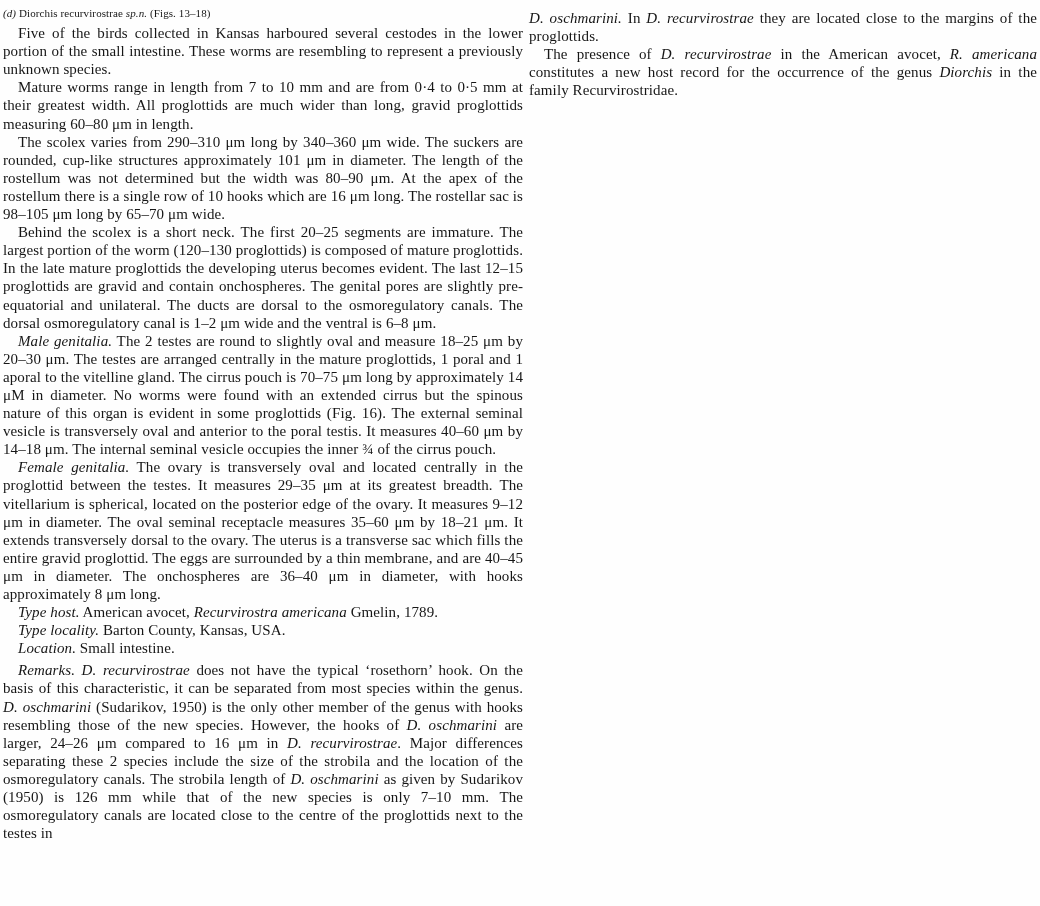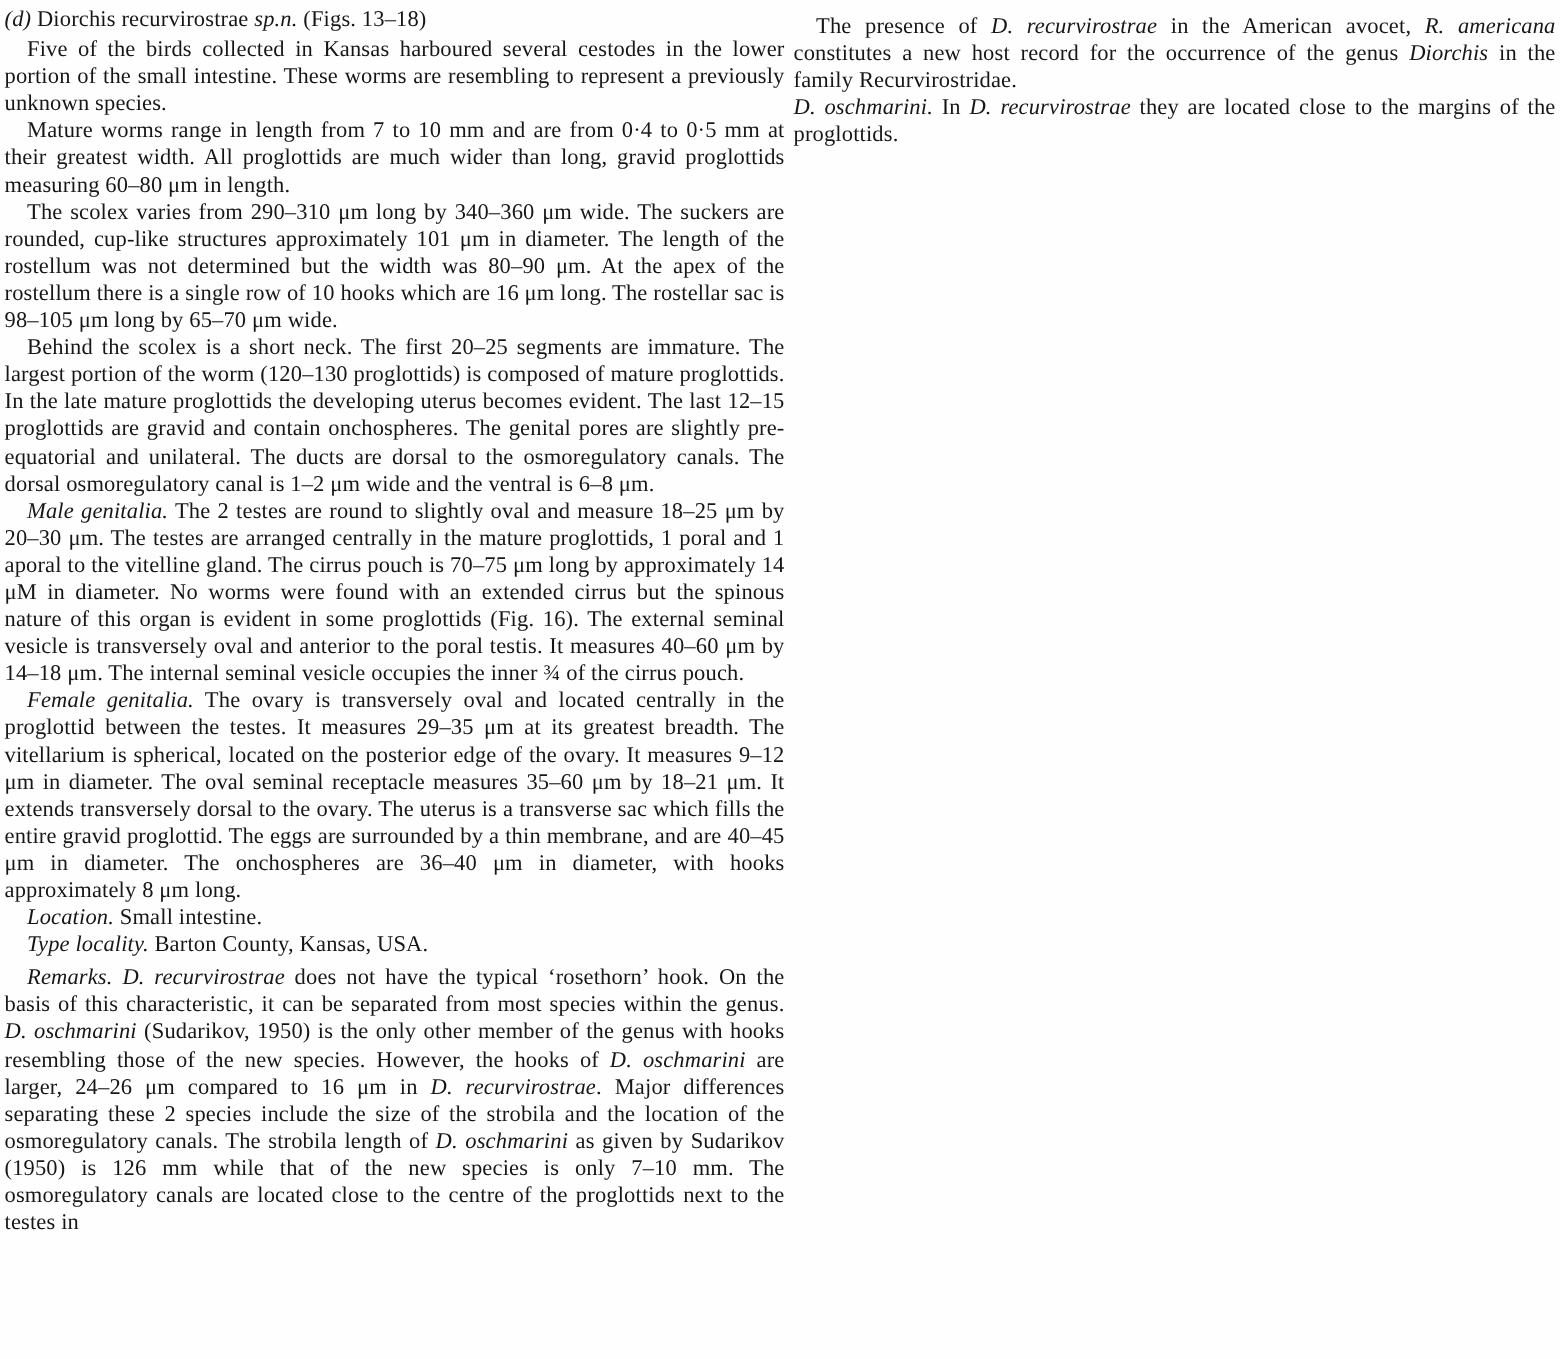--- a/index.html
+++ b/index.html
@@ -17,21 +17,21 @@
     font-size: 15px;
     line-height: 18.1px;
     text-align: justify;
     letter-spacing: 0.1px;
   }
   .col-left  { left: 3px;   top: 4px;  width: 520px; }
   .col-right { left: 529px; top: 9px;  width: 508px; }
   .heading {
     margin: 0 0 2px 0;
     font-weight: normal;
-    font-size: 15px;
+    font-size: 11px;
     text-indent: 0;
     text-align: left;
   }
   p.para { margin: 0; text-indent: 15px; }
   p.noindent { text-indent: 0; }
   p.space-before { margin-top: 4px; }
   .it { font-style: italic; }
 </style>
 </head>
 <body>
@@ -46,28 +46,29 @@
     <p class="para"><span>Mature worms range in length from 7 to 10 mm and are from 0·4 to 0·5 mm at their greatest width. All proglottids are much wider than long, gravid proglottids measuring 60–80 μm in length.</span></p>
 
     <p class="para"><span>The scolex varies from 290–310 μm long by 340–360 μm wide. The suckers are rounded, cup-like structures approximately 101 μm in diameter. The length of the rostellum was not determined but the width was 80–90 μm. At the apex of the rostellum there is a single row of 10 hooks which are 16 μm long. The rostellar sac is 98–105 μm long by 65–70 μm wide.</span></p>
 
     <p class="para"><span>Behind the scolex is a short neck. The first 20–25 segments are immature. The largest portion of the worm (120–130 proglottids) is composed of mature proglottids. In the late mature proglottids the developing uterus becomes evident. The last 12–15 proglottids are gravid and contain onchospheres. The genital pores are slightly pre-equatorial and unilateral. The ducts are dorsal to the osmoregulatory canals. The dorsal osmoregulatory canal is 1–2 μm wide and the ventral is 6–8 μm.</span></p>
 
     <p class="para"><span class="it">Male genitalia.</span><span> The 2 testes are round to slightly oval and measure 18–25 μm by 20–30 μm. The testes are arranged centrally in the mature proglottids, 1 poral and 1 aporal to the vitelline gland. The cirrus pouch is 70–75 μm long by approximately 14 μM in diameter. No worms were found with an extended cirrus but the spinous nature of this organ is evident in some proglottids (Fig. 16). The external seminal vesicle is transversely oval and anterior to the poral testis. It measures 40–60 μm by 14–18 μm. The internal seminal vesicle occupies the inner ¾ of the cirrus pouch.</span></p>
 
     <p class="para"><span class="it">Female genitalia.</span><span> The ovary is transversely oval and located centrally in the proglottid between the testes. It measures 29–35 μm at its greatest breadth. The vitellarium is spherical, located on the posterior edge of the ovary. It measures 9–12 μm in diameter. The oval seminal receptacle measures 35–60 μm by 18–21 μm. It extends transversely dorsal to the ovary. The uterus is a transverse sac which fills the entire gravid proglottid. The eggs are surrounded by a thin membrane, and are 40–45 μm in diameter. The onchospheres are 36–40 μm in diameter, with hooks approximately 8 μm long.</span></p>
 
+    <p class="para"><span class="it">Type host.</span><span> American avocet, </span><span class="it">Recurvirostra americana</span><span> Gmelin, 1789.</span></p>
+
+    <p class="para"><span class="it">Type locality.</span><span> Barton County, Kansas, USA.</span></p>
 
     <p class="para"><span class="it">Location.</span><span> Small intestine.</span></p>
-
-    <p class="para"><span class="it">Type locality.</span><span> Barton County, Kansas, USA.</span></p>
 
 
     <p class="para space-before"><span class="it">Remarks.</span><span> </span><span class="it">D. recurvirostrae</span><span> does not have the typical ‘rosethorn’ hook. On the basis of this characteristic, it can be separated from most species within the genus. </span><span class="it">D. oschmarini</span><span> (Sudarikov, 1950) is the only other member of the genus with hooks resembling those of the new species. However, the hooks of </span><span class="it">D. oschmarini</span><span> are larger, 24–26 μm compared to 16 μm in </span><span class="it">D. recurvirostrae</span><span>. Major differences separating these 2 species include the size of the strobila and the location of the osmoregulatory canals. The strobila length of </span><span class="it">D. oschmarini</span><span> as given by Sudarikov (1950) is 126 mm while that of the new species is only 7–10 mm. The osmoregulatory canals are located close to the centre of the proglottids next to the testes in</span></p>
   </div>
 
   <div class="col col-right">
+    <p class="para noindent"><span class="it">D. oschmarini.</span><span> In </span><span class="it">D. recurvirostrae</span><span> they are located close to the margins of the proglottids.</span></p>
+
     <p class="para"><span>The presence of </span><span class="it">D. recurvirostrae</span><span> in the American avocet, </span><span class="it">R. americana</span><span> constitutes a new host record for the occurrence of the genus </span><span class="it">Diorchis</span><span> in the family Recurvirostridae.</span></p>
-
-    <p class="para noindent"><span class="it">D. oschmarini.</span><span> In </span><span class="it">D. recurvirostrae</span><span> they are located close to the margins of the proglottids.</span></p>
   </div>
 
 </div>
 
 </body></html>

